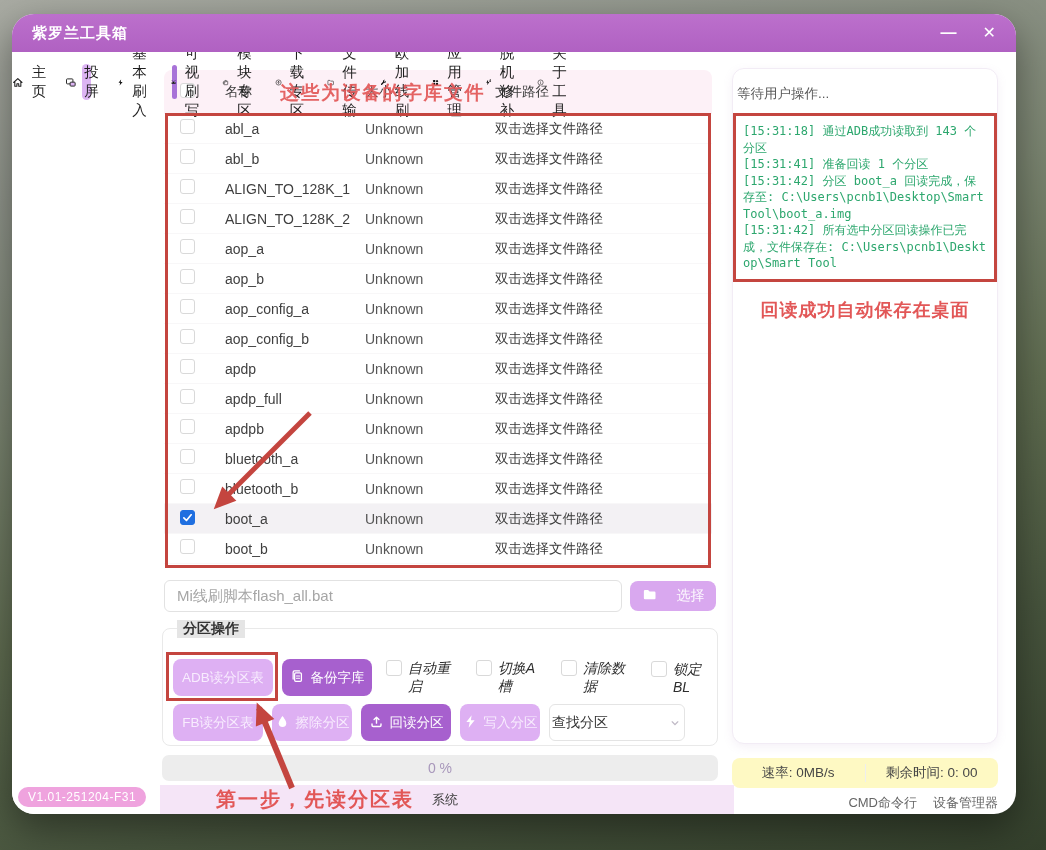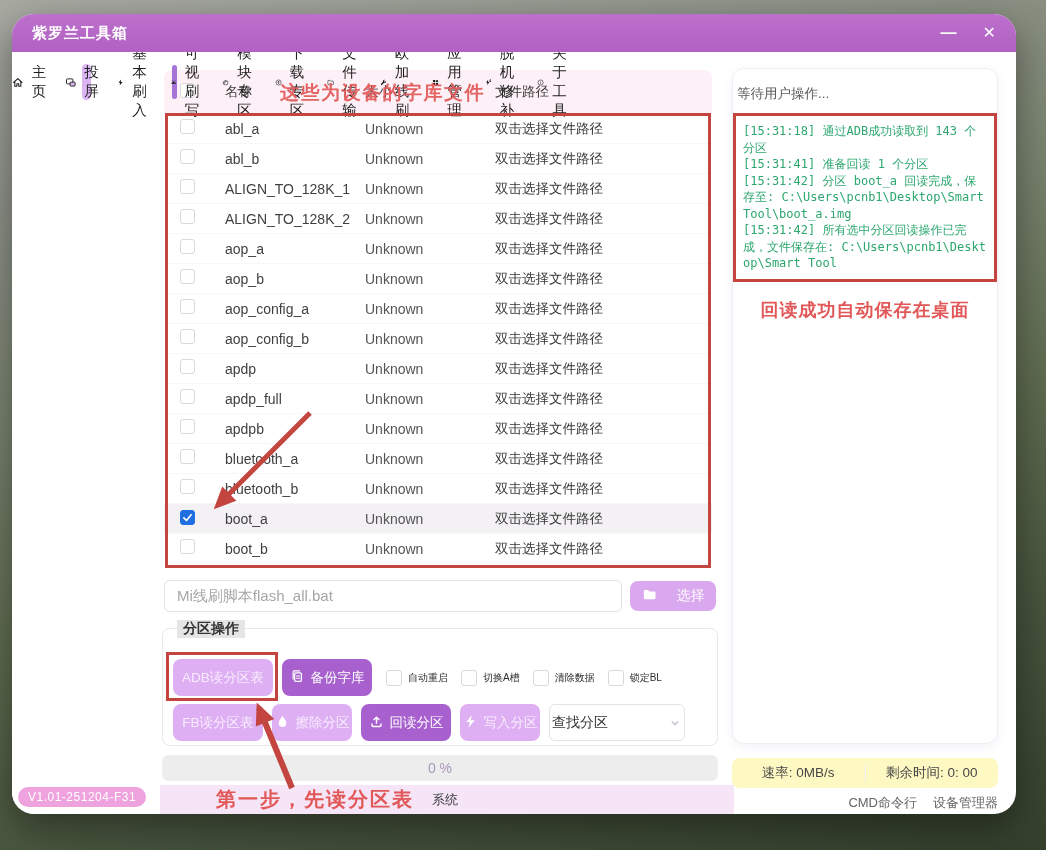--- a/index.html
+++ b/index.html
@@ -73,21 +73,21 @@
   .ops-row { position:absolute; left:10px; display:flex; align-items:center; gap:9px; }
   .ops-row1 { top:30px; }
   .ops-row2 { top:75px; }
   .btn { height:37px; border-radius:8px; display:flex; align-items:center; justify-content:center;
     gap:6px; font-size:13.5px; cursor:pointer; flex:none; }
   .btn svg { width:15px; height:15px; }
   .btn.light { background:#deb0f3; color:#f8ecfe; }
   .btn.dark  { background:#a760ce; color:#fff; }
   .w100{width:100px;} .w90{width:90px;} .w84{width:80px;}
   .ops-cb-group { display:flex; align-items:center; gap:13px; margin-left:5px; }
-  .ops-cb { display:flex; align-items:center; gap:6px; font-size:10px; color:#2e2e2e; cursor:pointer; }
+  .ops-cb { display:flex; align-items:flex-start; gap:6px; font-size:14px; color:#2e2e2e; cursor:pointer;font-style:italic; }
   .ops-cb .cb { width:16px; height:16px; }
   .find-box { width:136px; height:37px; border:1px solid #e4e4e4; border-radius:6px; background:#fff;
     display:flex; align-items:center; padding:0 2px; font-size:14px; color:#333; cursor:pointer; }
   .find-box .chev { margin-left:auto; width:14px; height:14px; display:inline-flex; }
   .adb-redrect { position:absolute; left:154px; top:638px; width:112px; height:49px;
     border:3px solid #c4453f; z-index:8; pointer-events:none; }
 
   .progress { position:absolute; left:150px; top:741px; width:556px; height:26px; background:#ededed;
     border-radius:7px; display:flex; align-items:center; justify-content:center;
     font-size:14px; color:#a897bb; }

